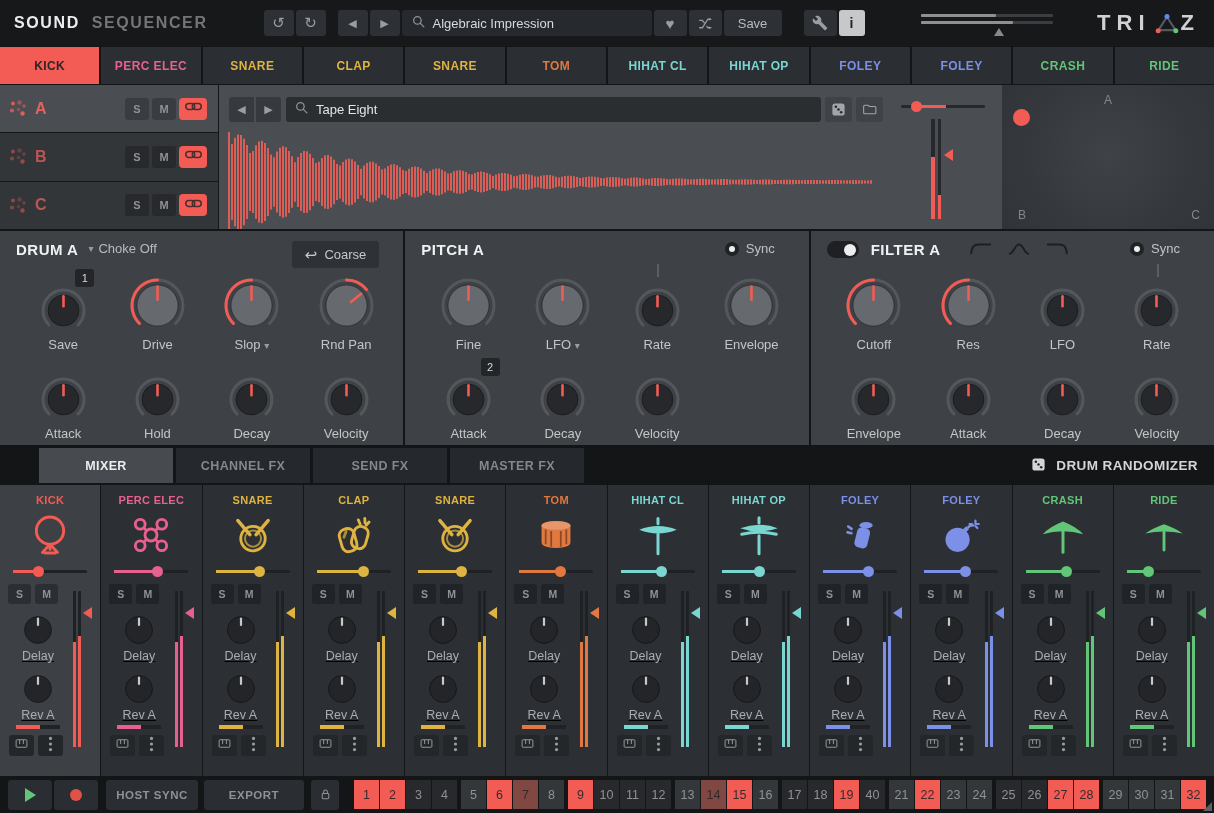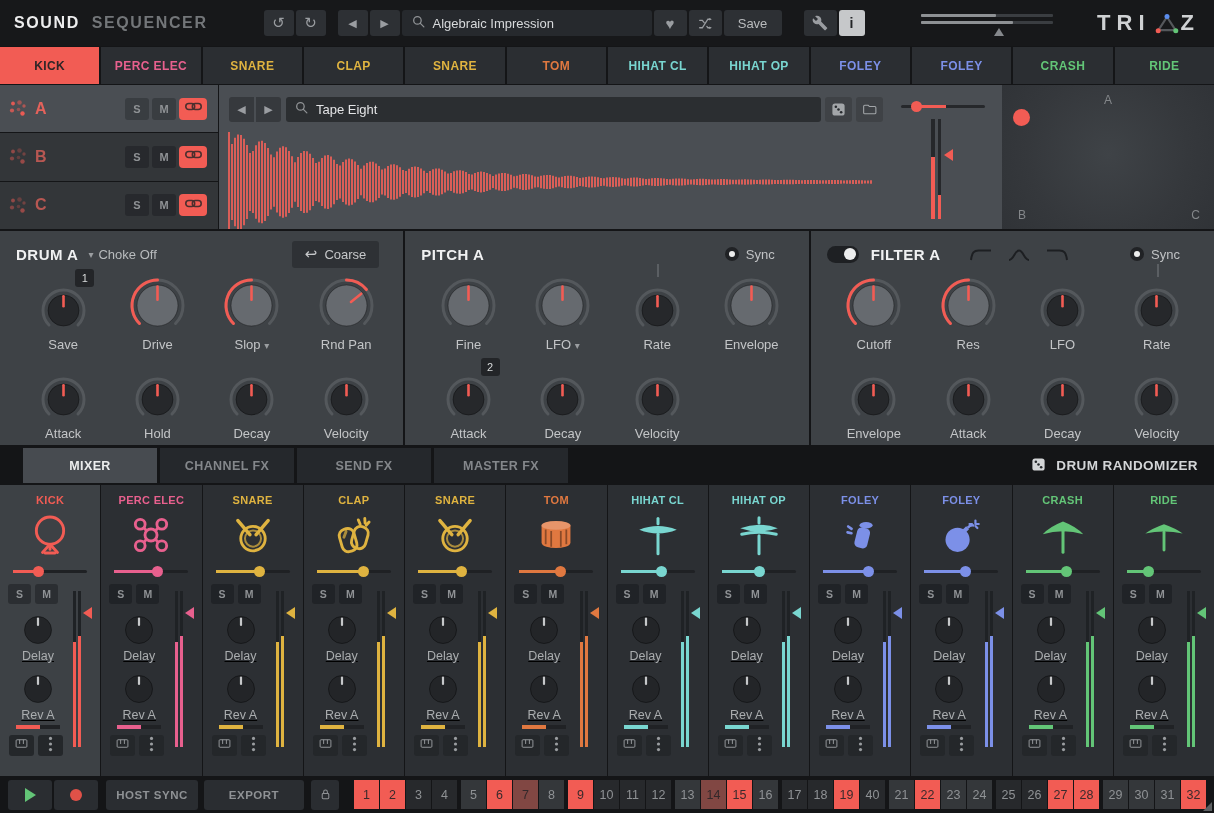--- a/index.html
+++ b/index.html
@@ -77,41 +77,41 @@
   .xy{width:212px;flex:0 0 auto;margin-left:1px;position:relative;color:#84878a;font-size:12px;
       background:radial-gradient(circle at 50% 48%,#3f4347 0%,#35383c 62%,#303337 100%);}
   .xy .la{position:absolute;top:8px;left:50%;transform:translateX(-50%);}
   .xy .lb{position:absolute;bottom:7px;left:16px;}
   .xy .lc{position:absolute;bottom:7px;right:14px;}
   .xy .xydot{position:absolute;left:11px;top:24px;width:17px;height:17px;border-radius:50%;background:#f25c54;}
 
   
   .kpanels{height:214px;display:flex;gap:2px;margin-top:2px;flex:0 0 auto;}
   .kpanel{background:#3e4246;flex:1;padding:10px 10px 0 16px;position:relative;}
-  .khead{display:flex;align-items:center;gap:10px;height:26px;}
+  .khead{display:flex;align-items:flex-start;gap:10px;height:26px;}
   .ktitle{color:#f0f1f2;font-weight:bold;font-size:15px;letter-spacing:.5px;}
   .choke{color:#b9bcbe;font-size:13px;display:flex;gap:5px;align-items:center;}
   .caret{color:#9a9da0;font-size:10px;}
   .reverse-btn{margin-left:auto;margin-right:14px;background:#2e3135;border-radius:3px;height:27px;padding:0 13px;
                color:#c6c8ca;font-size:13px;display:flex;gap:7px;align-items:center;}
   .syncradio{margin-left:auto;margin-right:24px;display:flex;align-items:center;gap:7px;color:#c0c2c4;font-size:13px;}
   .radio{width:14px;height:14px;border-radius:50%;background:#202225;display:flex;align-items:center;justify-content:center;}
   .radio .rd{width:6px;height:6px;border-radius:50%;background:#eceded;}
   .toggle{width:32px;height:17px;border-radius:9px;background:#1e2023;position:relative;}
   .toggle .td{position:absolute;right:2.5px;top:2.5px;width:12px;height:12px;border-radius:50%;background:#eceded;}
   .ficons{display:flex;gap:12px;margin-left:18px;align-items:center;}
   .kgrid{display:grid;grid-template-columns:repeat(4,1fr);}
   .kcell{height:89px;display:flex;flex-direction:column;align-items:center;justify-content:flex-end;position:relative;}
   .klabel{color:#c3c5c7;font-size:13px;margin:3px 0 4px;white-space:nowrap;}
   .badge{position:absolute;top:2px;right:16px;width:19px;height:18px;background:#232528;border-radius:3px;
          color:#d7d9da;font-size:11px;display:flex;align-items:center;justify-content:center;}
   .tether{position:absolute;top:-3px;left:50%;width:2px;height:13px;background:#5b5f63;}
 
   
-  .tabsrow{height:35px;display:flex;align-items:stretch;gap:3px;padding-left:23px;margin-top:3px;flex:0 0 auto;}
+  .tabsrow{height:35px;display:flex;align-items:stretch;gap:3px;padding-left:23px;margin-top:3px;flex:0 0 auto;margin-left:16px;}
   .tab{width:134px;background:#25282c;color:#84878b;font-size:12.5px;font-weight:bold;letter-spacing:.4px;
        display:flex;align-items:center;justify-content:center;}
   .tab.sel{background:#474b50;color:#eceded;}
   .randomizer{margin-left:auto;display:flex;align-items:center;gap:9px;color:#d3d5d7;font-weight:bold;
               font-size:13.5px;letter-spacing:.4px;padding-right:16px;}
 
   
   .mixer{flex:1;display:flex;gap:1px;margin-top:2px;min-height:0;}
   .chan{flex:1;background:#2c2f33;position:relative;padding-top:9px;min-width:0;}
   .chan.sel{background:#3d4145;}

